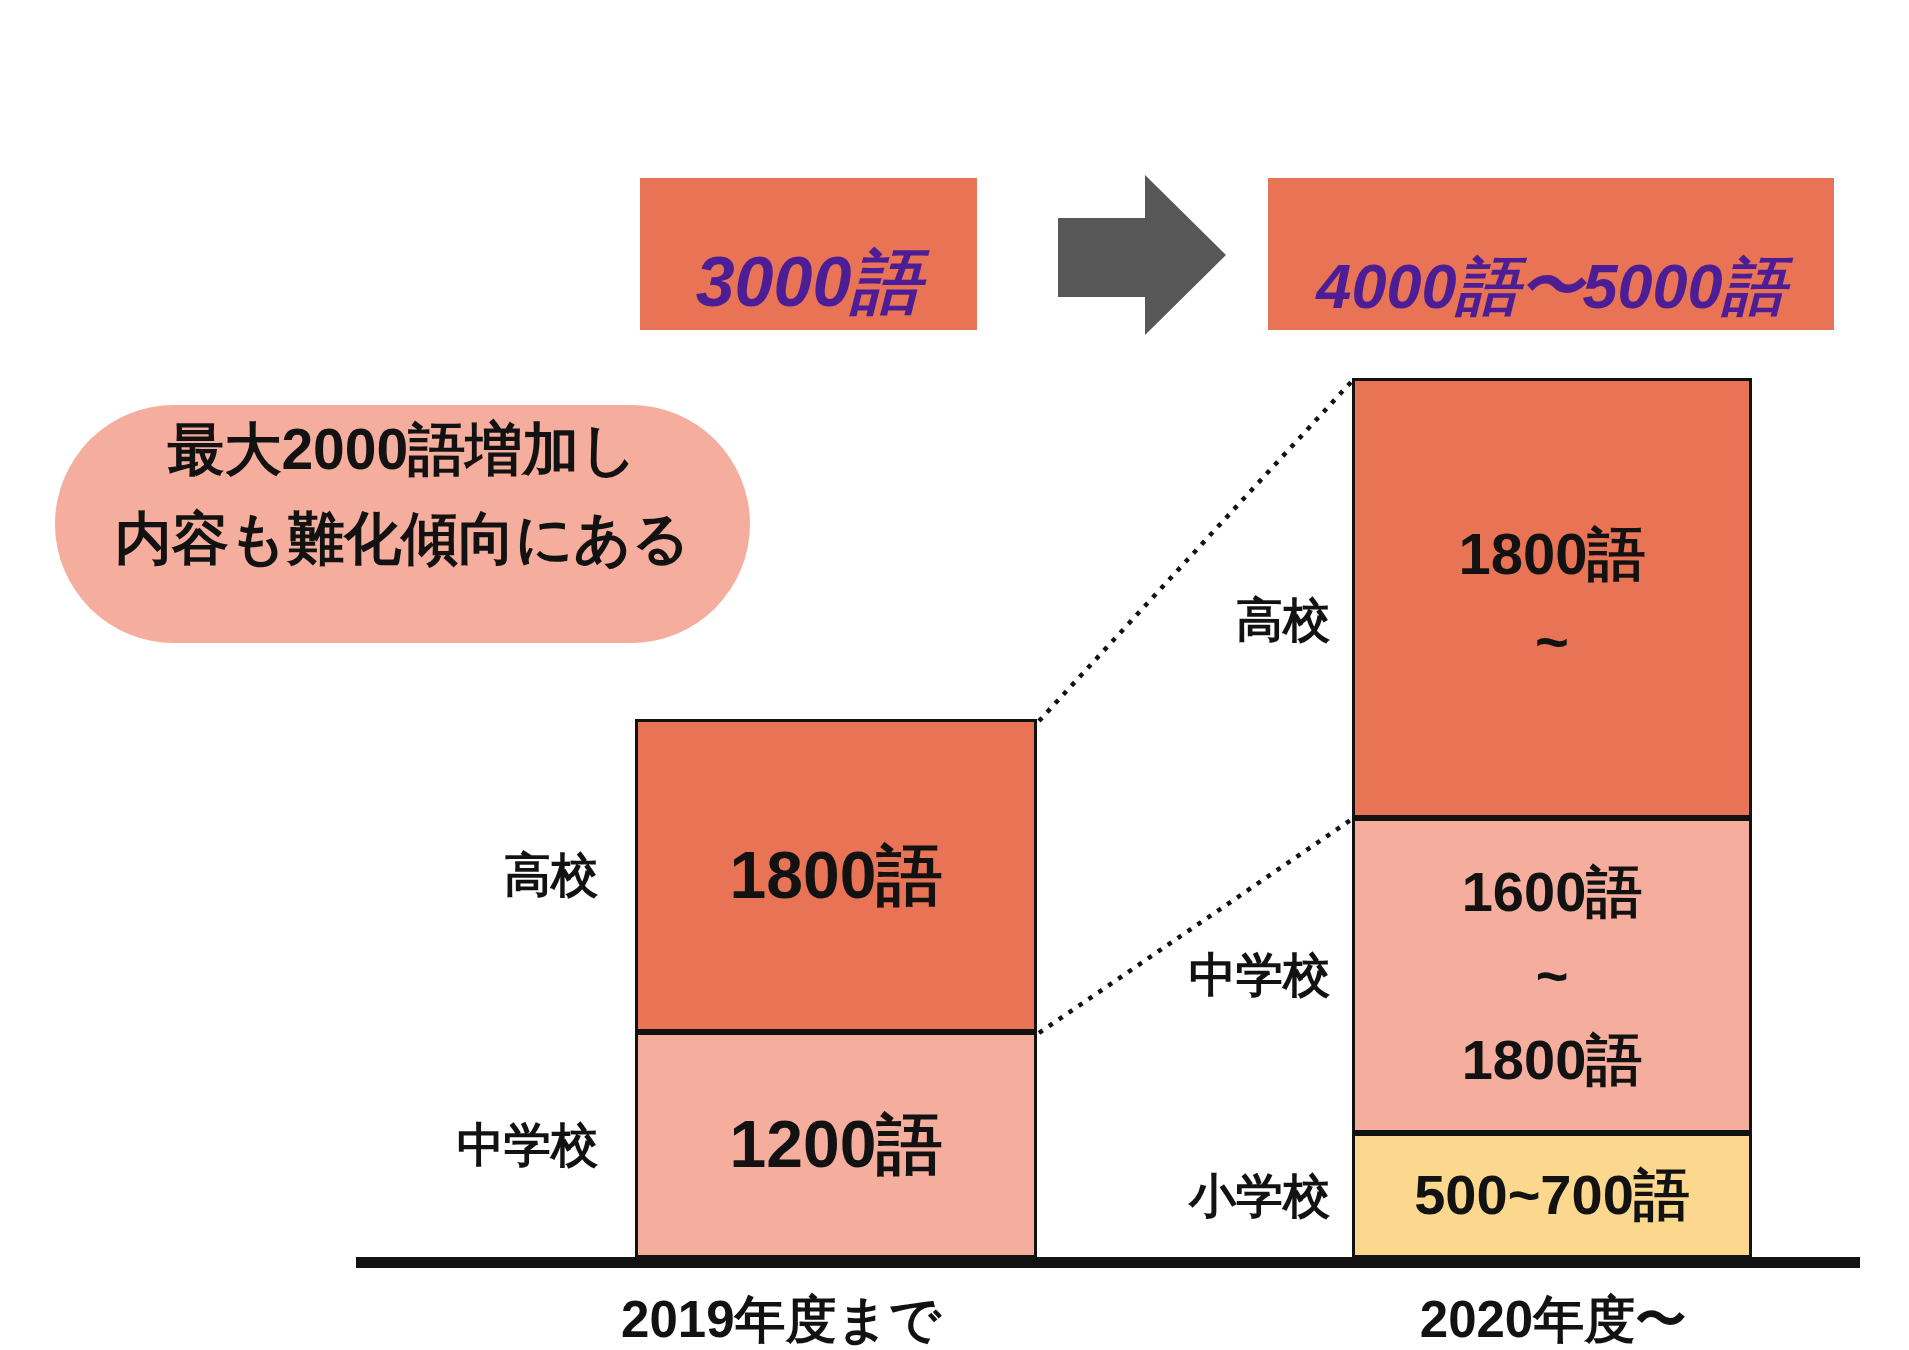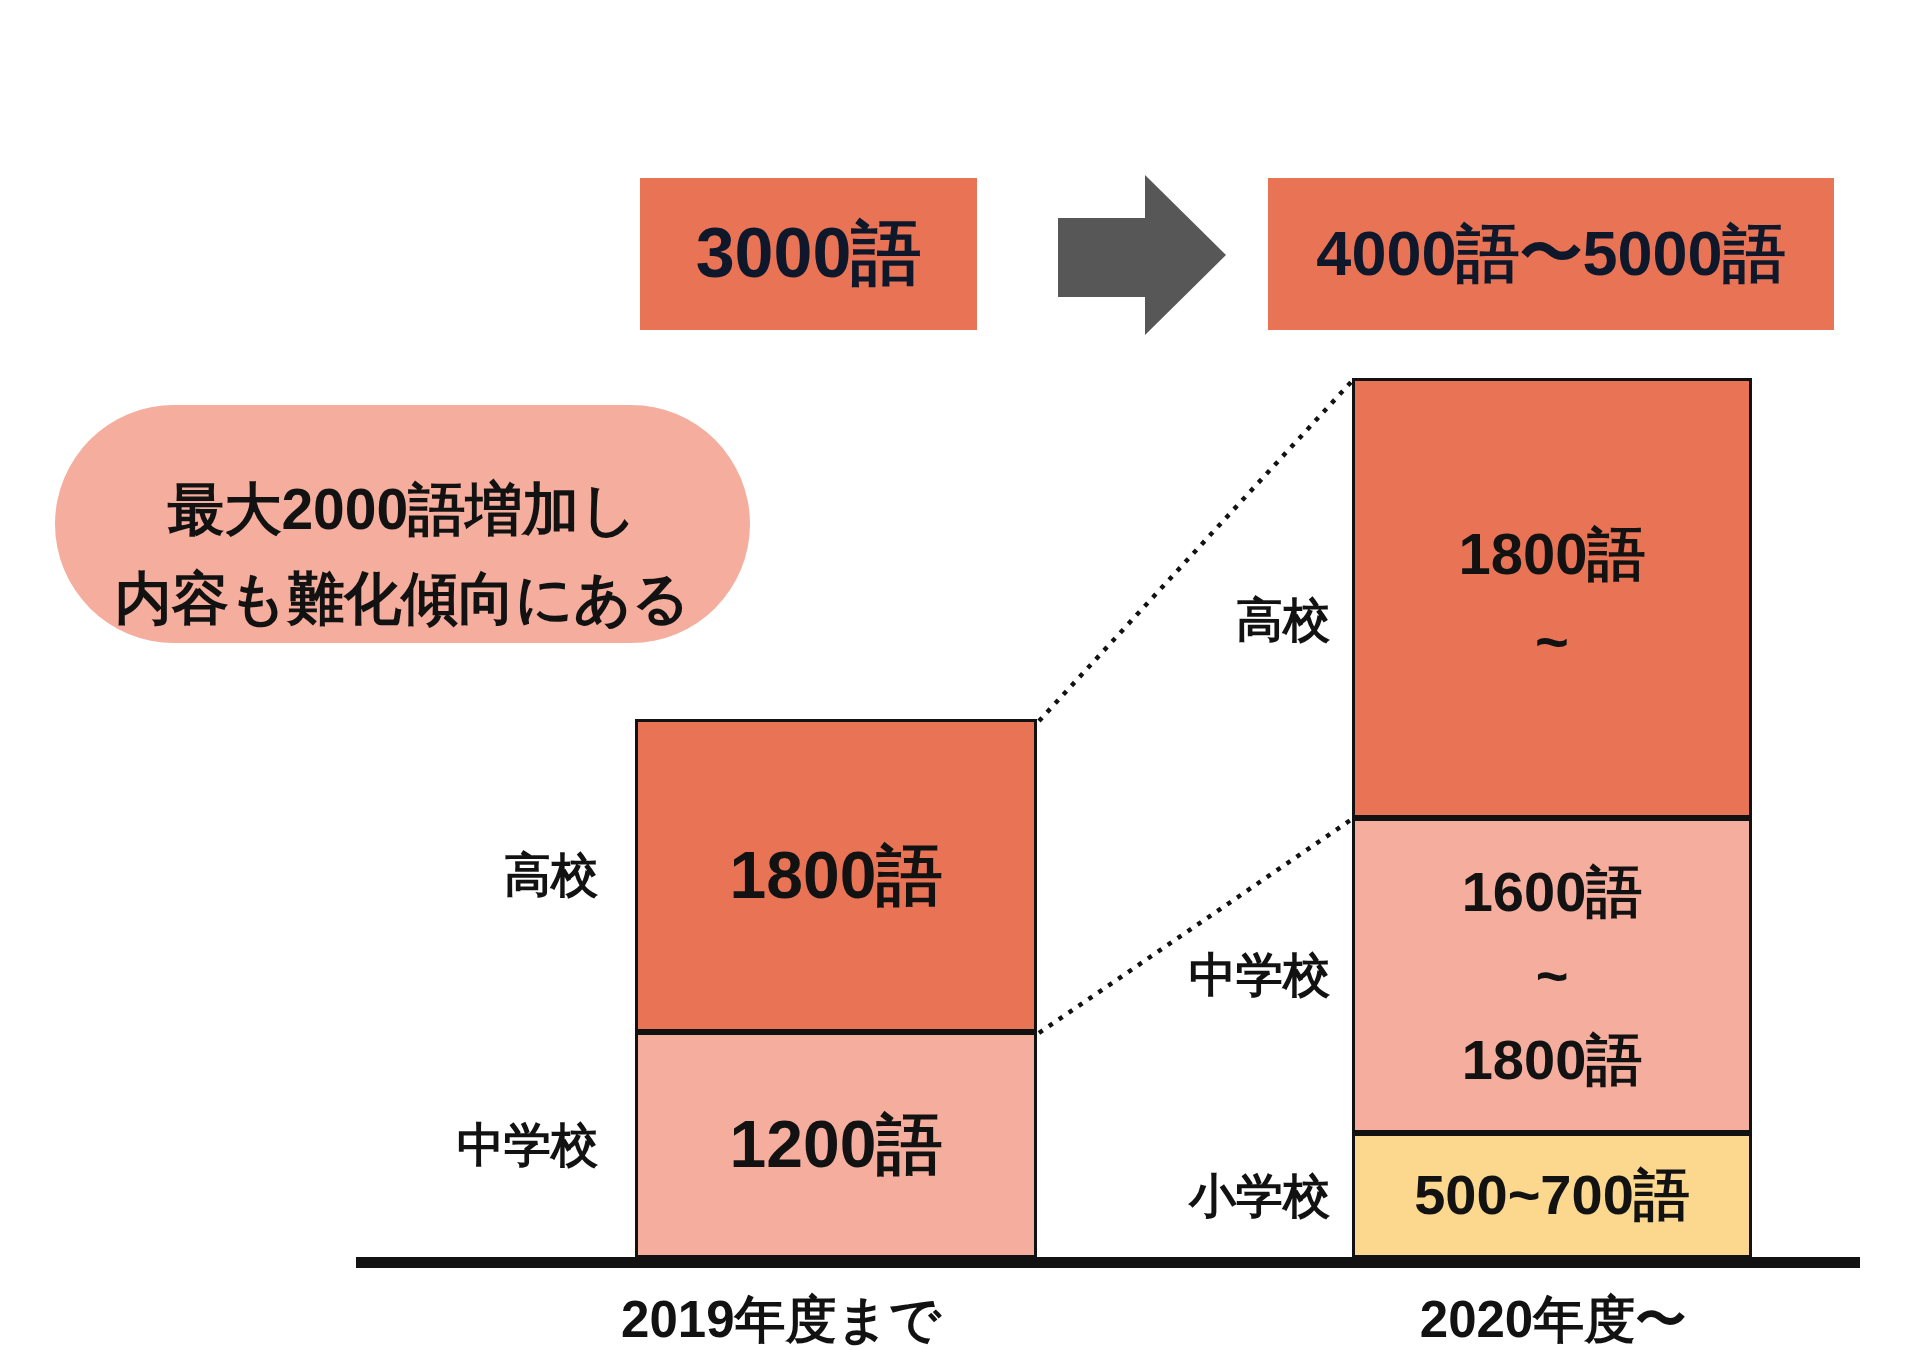--- a/index.html
+++ b/index.html
@@ -14,38 +14,39 @@
     width: 1909px;
     height: 1350px;
     background: #ffffff;
     overflow: hidden;
   }
   .abs { position: absolute; }
 
   
   .total-box {
     display: flex;
-    align-items: center;
+    align-items: flex-end;
     justify-content: center;
     background: #E97355;
-    color: #0f172a;
+    color: #4c1d95;
     text-align: center;
+    font-style: italic;
   }
   #box-before { left: 640px; top: 178px; width: 337px; height: 152px; font-size: 70px; }
   #box-after  { left: 1268px; top: 178px; width: 566px; height: 152px; font-size: 63px; }
 
   
   #callout {
     left: 55px; top: 405px; width: 695px; height: 238px;
     background: #F5AE9D;
     border-radius: 119px;
     display: flex;
     flex-direction: column;
     align-items: center;
-    justify-content: flex-end;
+    justify-content: flex-start;
     font-size: 57px;
     line-height: 1.56;
     text-align: center;
   }
 
   
   .seg {
     border: 3px solid #121212;
     display: flex;
     flex-direction: column;

